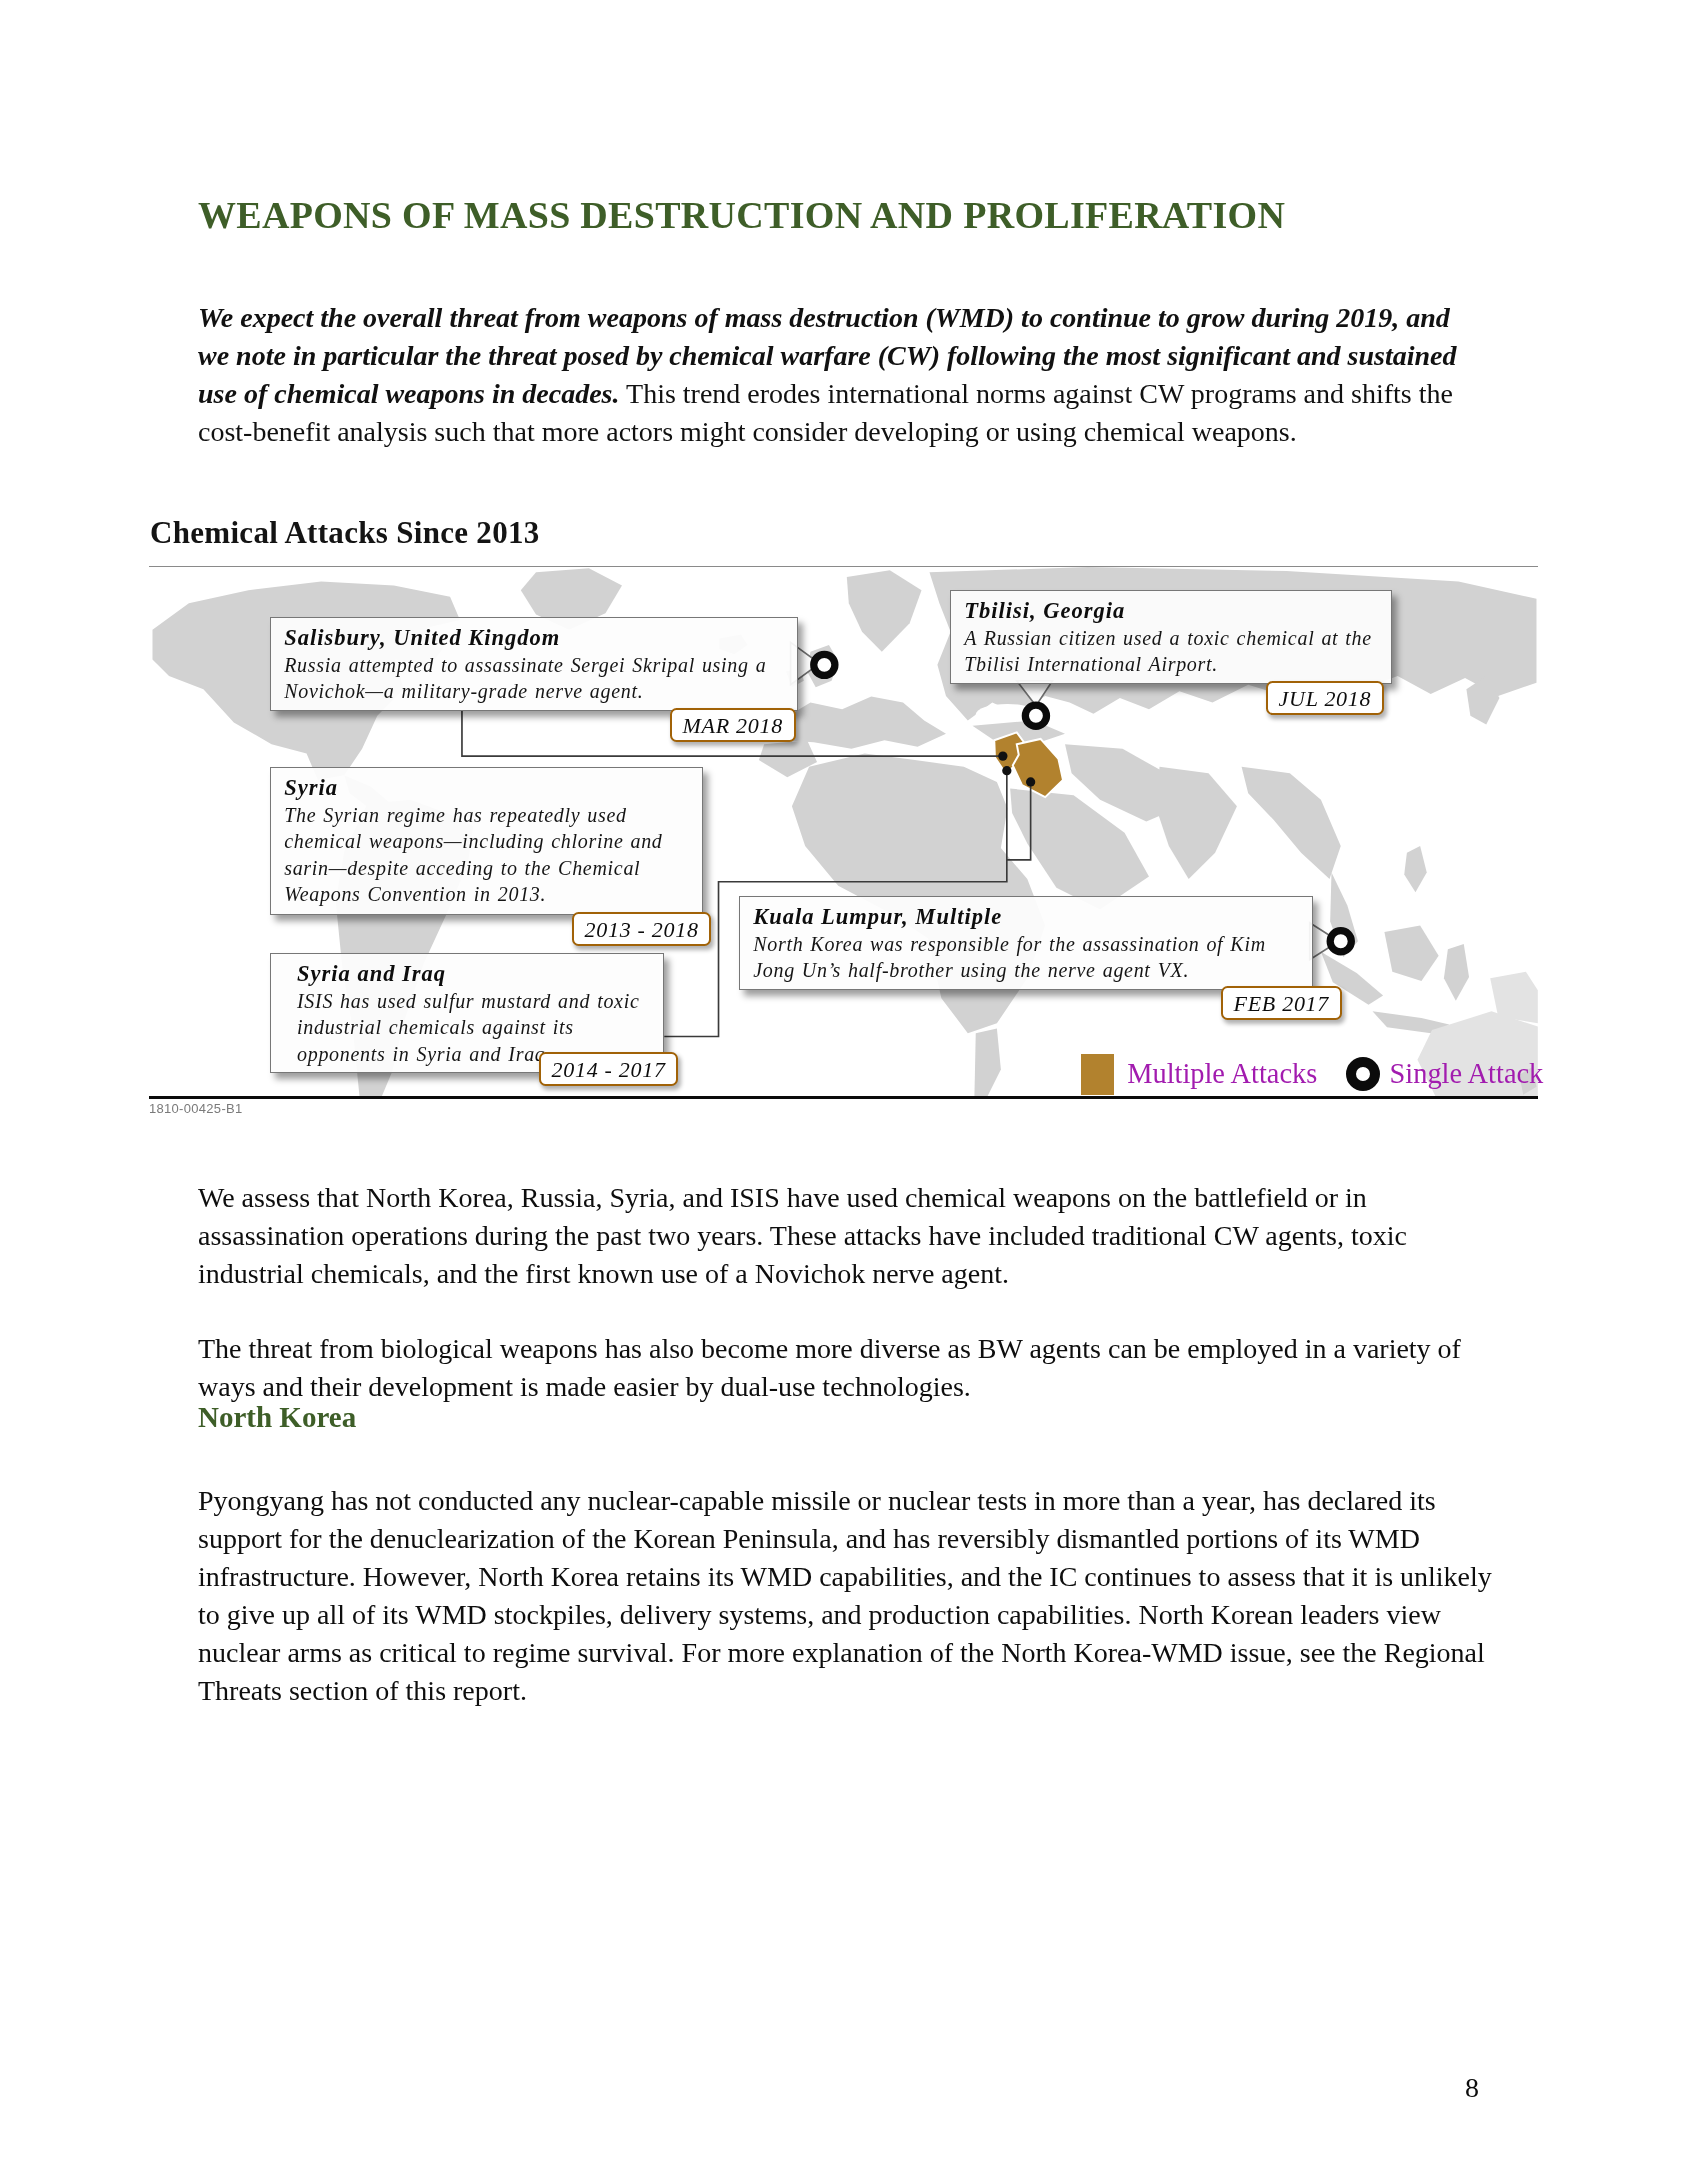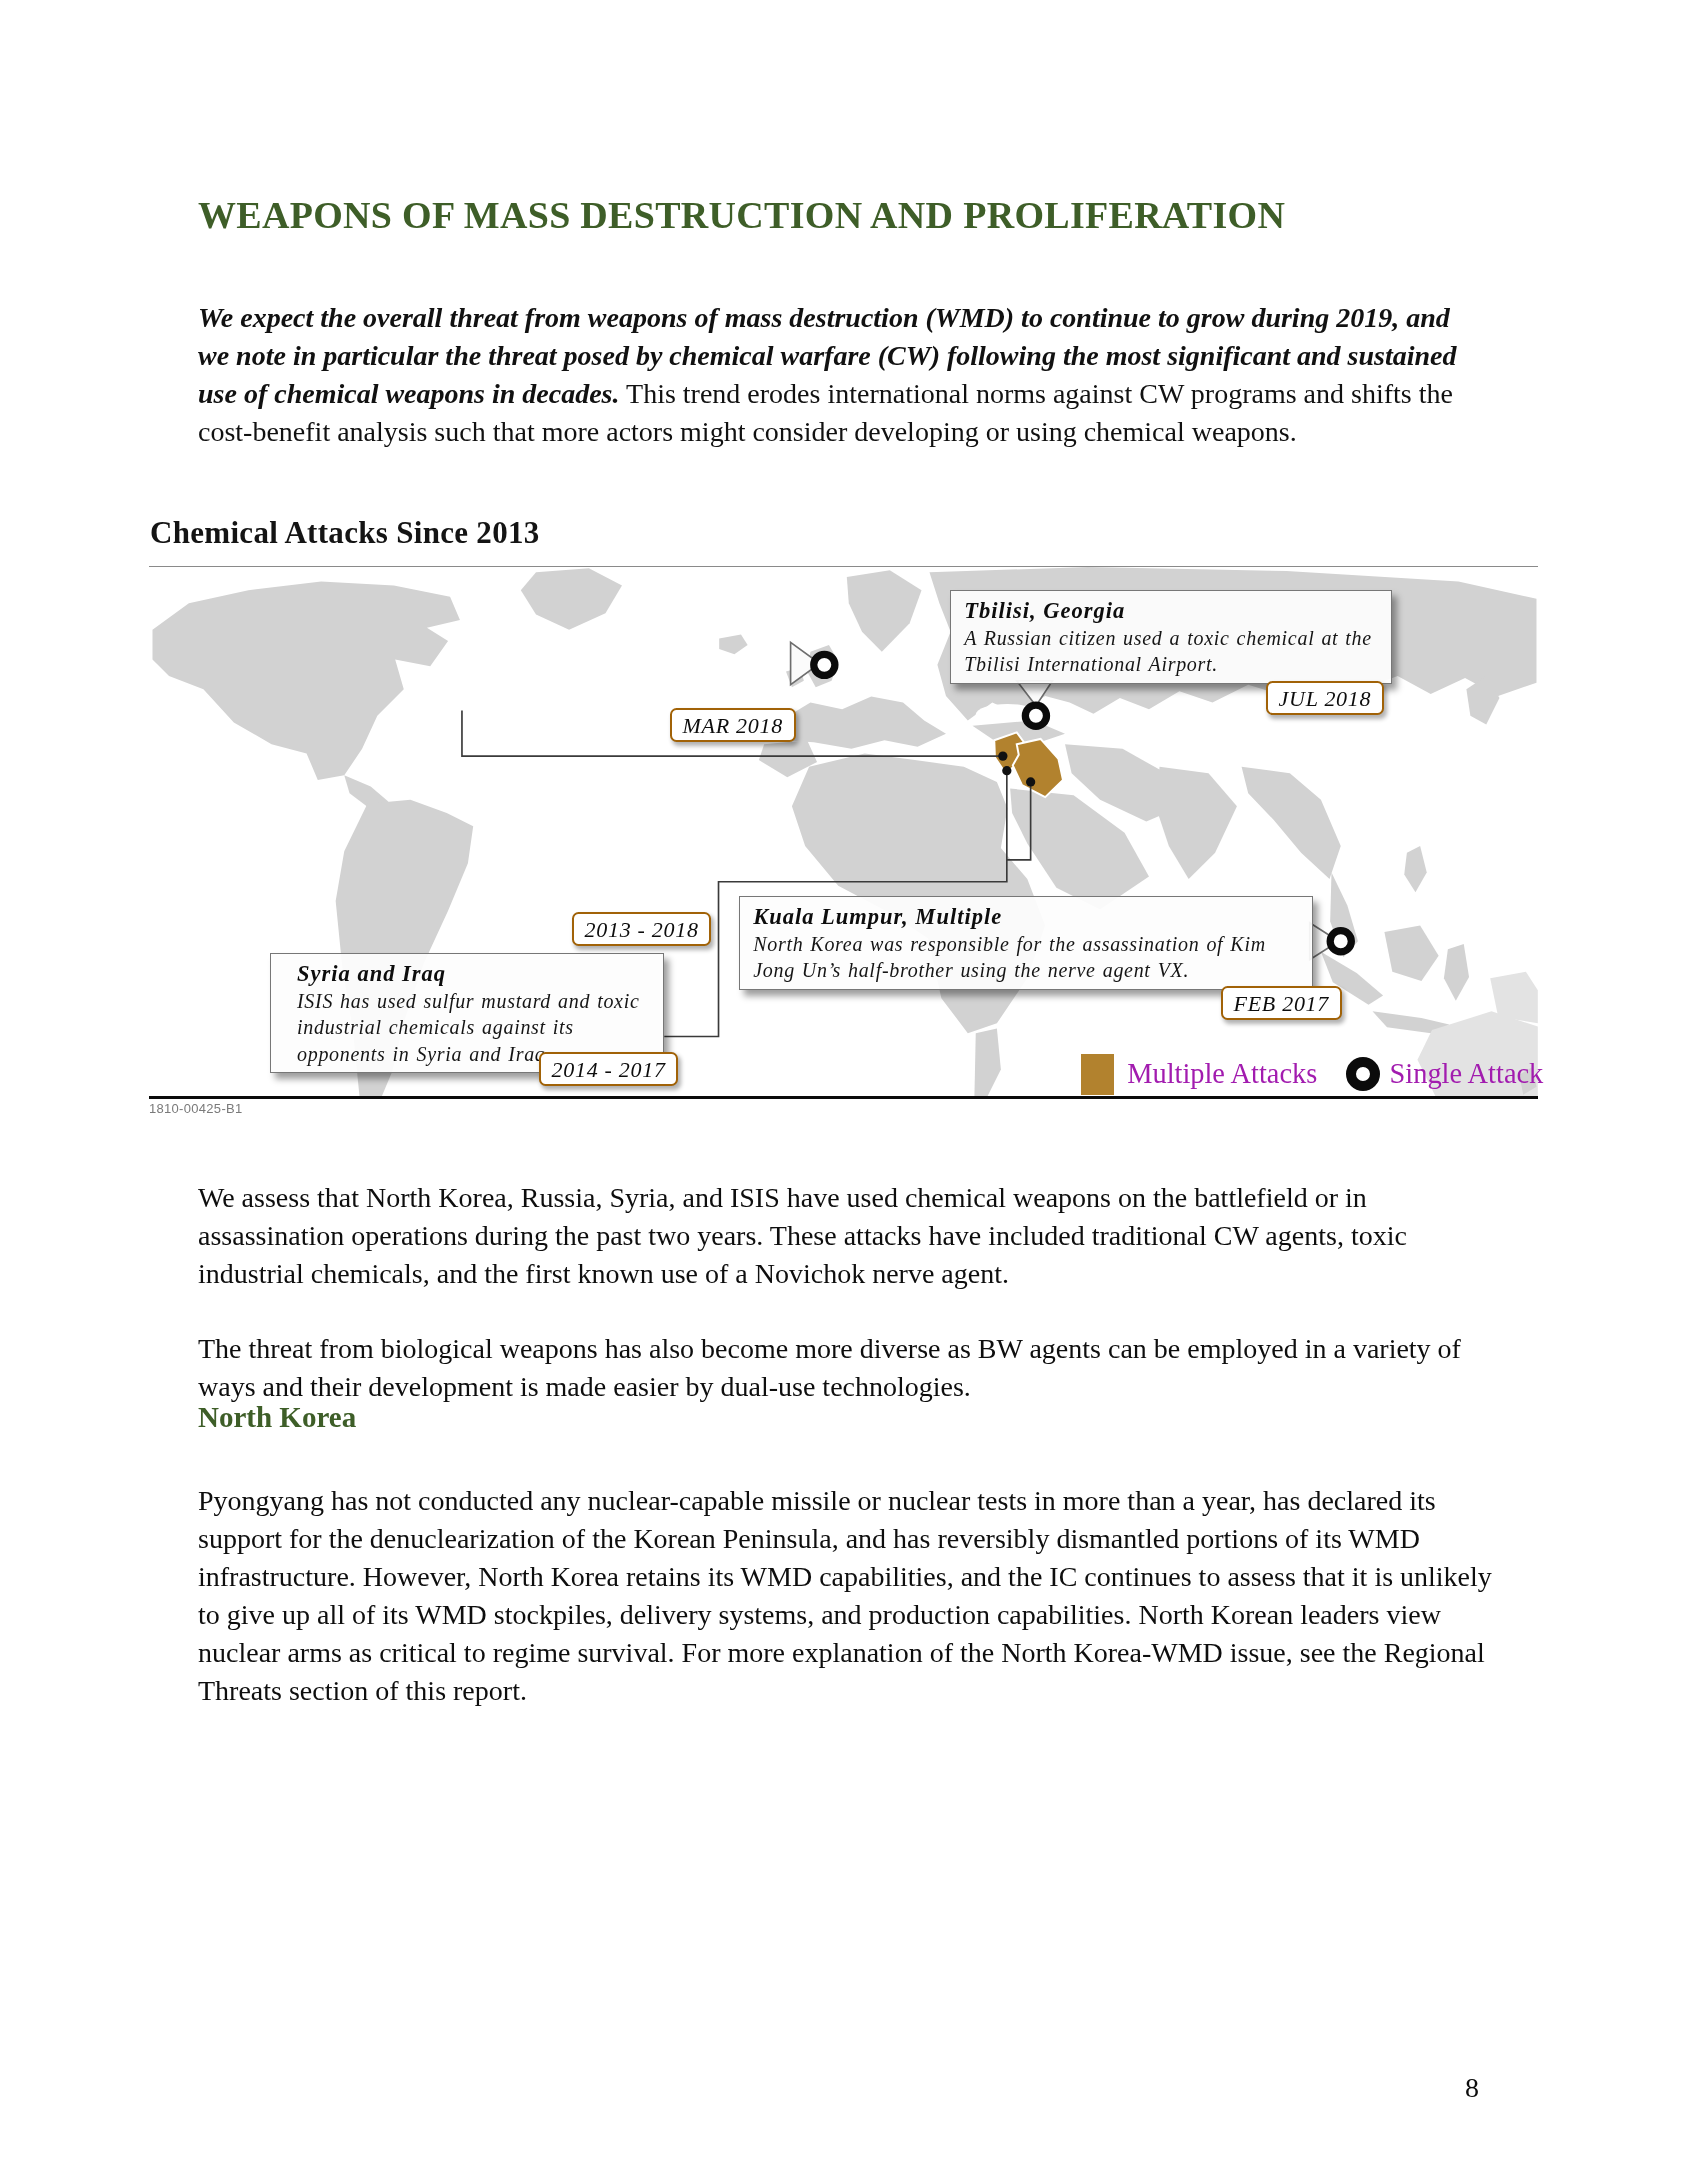--- a/index.html
+++ b/index.html
@@ -130,28 +130,36 @@
 
       <polygon class="pointer" points="970,114 1014,146 970,178"></polygon>
       <polygon class="pointer" points="1312,172 1341,210 1366,172"></polygon>
       <polygon class="pointer" points="1755,538 1799,566 1755,594"></polygon>
 
       <circle class="ring" cx="1021" cy="148" r="16"></circle>
       <circle class="ring" cx="1341" cy="225" r="16"></circle>
       <circle class="ring" cx="1802" cy="566" r="16"></circle>
     </svg>
 
+    <div class="callout" style="left:121px;top:50px;width:528px;height:94px;">
+      <div class="c-title">Salisbury, United Kingdom</div>
+      <div class="c-body">Russia attempted to assassinate Sergei Skripal using a Novichok—a military-grade nerve agent.</div>
+    </div>
     <div class="tag" style="left:521px;top:141px;">MAR 2018</div>
 
     <div class="callout" style="left:801px;top:23px;width:442px;height:94px;">
       <div class="c-title">Tbilisi, Georgia</div>
       <div class="c-body">A Russian citizen used a toxic chemical at the Tbilisi International Airport.</div>
     </div>
     <div class="tag" style="left:1117px;top:114px;">JUL 2018</div>
 
+    <div class="callout" style="left:121px;top:200px;width:433px;height:148px;">
+      <div class="c-title">Syria</div>
+      <div class="c-body">The Syrian regime has repeatedly used chemical weapons—including chlorine and sarin—despite acceding to the Chemical Weapons Convention in 2013.</div>
+    </div>
     <div class="tag" style="left:423px;top:345px;">2013 - 2018</div>
 
     <div class="callout" style="left:121px;top:386px;width:394px;height:120px;padding-left:26px;">
       <div class="c-title">Syria and Iraq</div>
       <div class="c-body">ISIS has used sulfur mustard and toxic industrial chemicals against its opponents in Syria and Iraq.</div>
     </div>
     <div class="tag" style="left:390px;top:485px;">2014 - 2017</div>
 
     <div class="callout" style="left:590px;top:329px;width:574px;height:94px;">
       <div class="c-title">Kuala Lumpur, Multiple</div>

